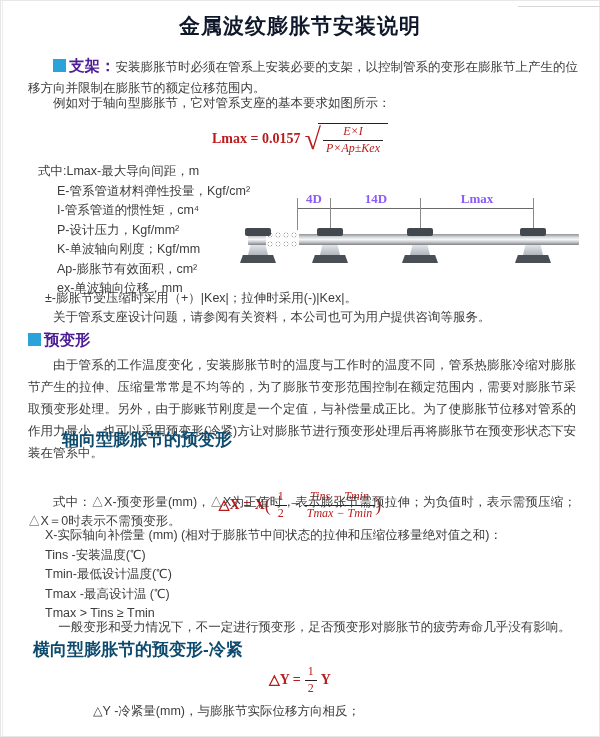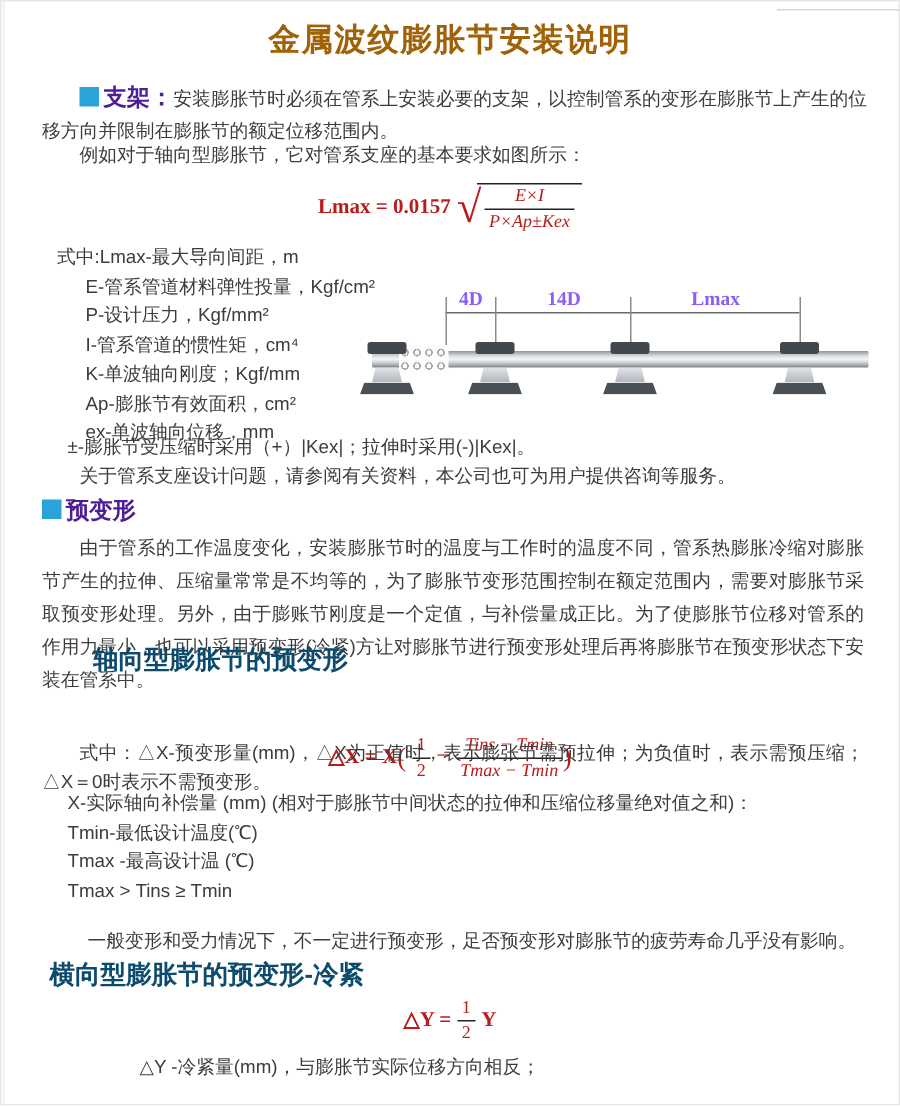--- a/index.html
+++ b/index.html
@@ -3,21 +3,21 @@
 <meta charset="utf-8">
 <style>
   html,body{margin:0;padding:0;background:#ffffff;}
   #page{
     position:relative;width:600px;height:737px;background:#fff;
     font-family:"Liberation Sans",sans-serif;color:#3c3c3c;overflow:hidden;
     box-shadow:inset 0 0 0 1px #e7e7e7;
   }
   .abs{position:absolute;}
   
-  .doc-title{top:12px;left:0;width:600px;text-align:center;font-size:21px;font-weight:bold;color:#a16207;letter-spacing:1px;}
+  .doc-title{top:12px;left:0;width:600px;text-align:center;font-size:21px;font-weight:bold;color:#0f172a;letter-spacing:1px;}
   .sec-marker{display:inline-block;width:13px;height:13px;background:#29a3d8;vertical-align:-1px;margin-right:3px;}
   .sec-head{font-size:15.5px;font-weight:bold;color:#4c1d95;}
   .sub-head{font-size:17px;font-weight:bold;color:#0c4a6e;}
   
   .body-txt{font-size:12.5px;line-height:21px;text-align:justify;}
   .indent{text-indent:2em;}
   .def-list{font-size:12.5px;line-height:19.5px;}
   .def-list .d{margin-left:19px;}
   .def-list .d0{margin-left:0;}
   
@@ -67,22 +67,22 @@
   <div class="abs formula" style="top:122px;">
     <span class="f-bold">Lmax = 0.0157</span><span class="radical">√</span><span class="radicand"><span class="frac f-it">
         <span class="num">E×I</span>
         <span class="den">P×Ap±Kex</span>
       </span></span>
   </div>
 
   <div class="abs def-list" style="top:162px;left:38px;width:300px;">
     <div class="d0">式中:Lmax-最大导向间距，m</div>
     <div class="d">E-管系管道材料弹性投量，Kgf/cm²</div>
+    <div class="d">I-管系管道的惯性矩，cm⁴</div>
     <div class="d">P-设计压力，Kgf/mm²</div>
-    <div class="d">I-管系管道的惯性矩，cm⁴</div>
     <div class="d">K-单波轴向刚度；Kgf/mm</div>
     <div class="d">Ap-膨胀节有效面积，cm²</div>
     <div class="d">ex-单波轴向位移，mm</div>
   </div>
 
   <div class="abs" id="diagram">
     <div class="abs dim-line"></div>
     <div class="abs tick" style="left:54px;"></div>
     <div class="abs tick" style="left:87px;"></div>
     <div class="abs tick" style="left:177px;"></div>
@@ -134,20 +134,21 @@
     <span class="frac f-it">
       <span class="num">Tins − Tmin</span>
       <span class="den">Tmax − Tmin</span>
     </span><span class="paren">)</span>
   </div>
 
   <div class="abs body-txt indent" style="top:493px;left:28px;width:548px;line-height:19px;">式中：△X-预变形量(mm)，△X为正值时，表示膨张节需预拉伸；为负值时，表示需预压缩；△X＝0时表示不需预变形。</div>
 
   <div class="abs def-list" style="top:526px;left:45px;width:530px;line-height:19.5px;">
     <div class="d0">X-实际轴向补偿量 (mm) (相对于膨胀节中间状态的拉伸和压缩位移量绝对值之和)：</div>
+    <div class="d0">Tins -安装温度(℃)</div>
     <div class="d0">Tmin-最低设计温度(℃)</div>
     <div class="d0">Tmax -最高设计温 (℃)</div>
     <div class="d0">Tmax &gt; Tins ≥ Tmin</div>
   </div>
   <div class="abs body-txt indent" style="top:617px;left:28px;width:548px;text-align:center;">一般变形和受力情况下，不一定进行预变形，足否预变形对膨胀节的疲劳寿命几乎没有影响。</div>
 
   <div class="abs sub-head" style="top:638px;left:33px;">横向型膨胀节的预变形-冷紧</div>
 
   <div class="abs formula" style="top:665px;">
     <span class="f-bold">△Y =</span>

